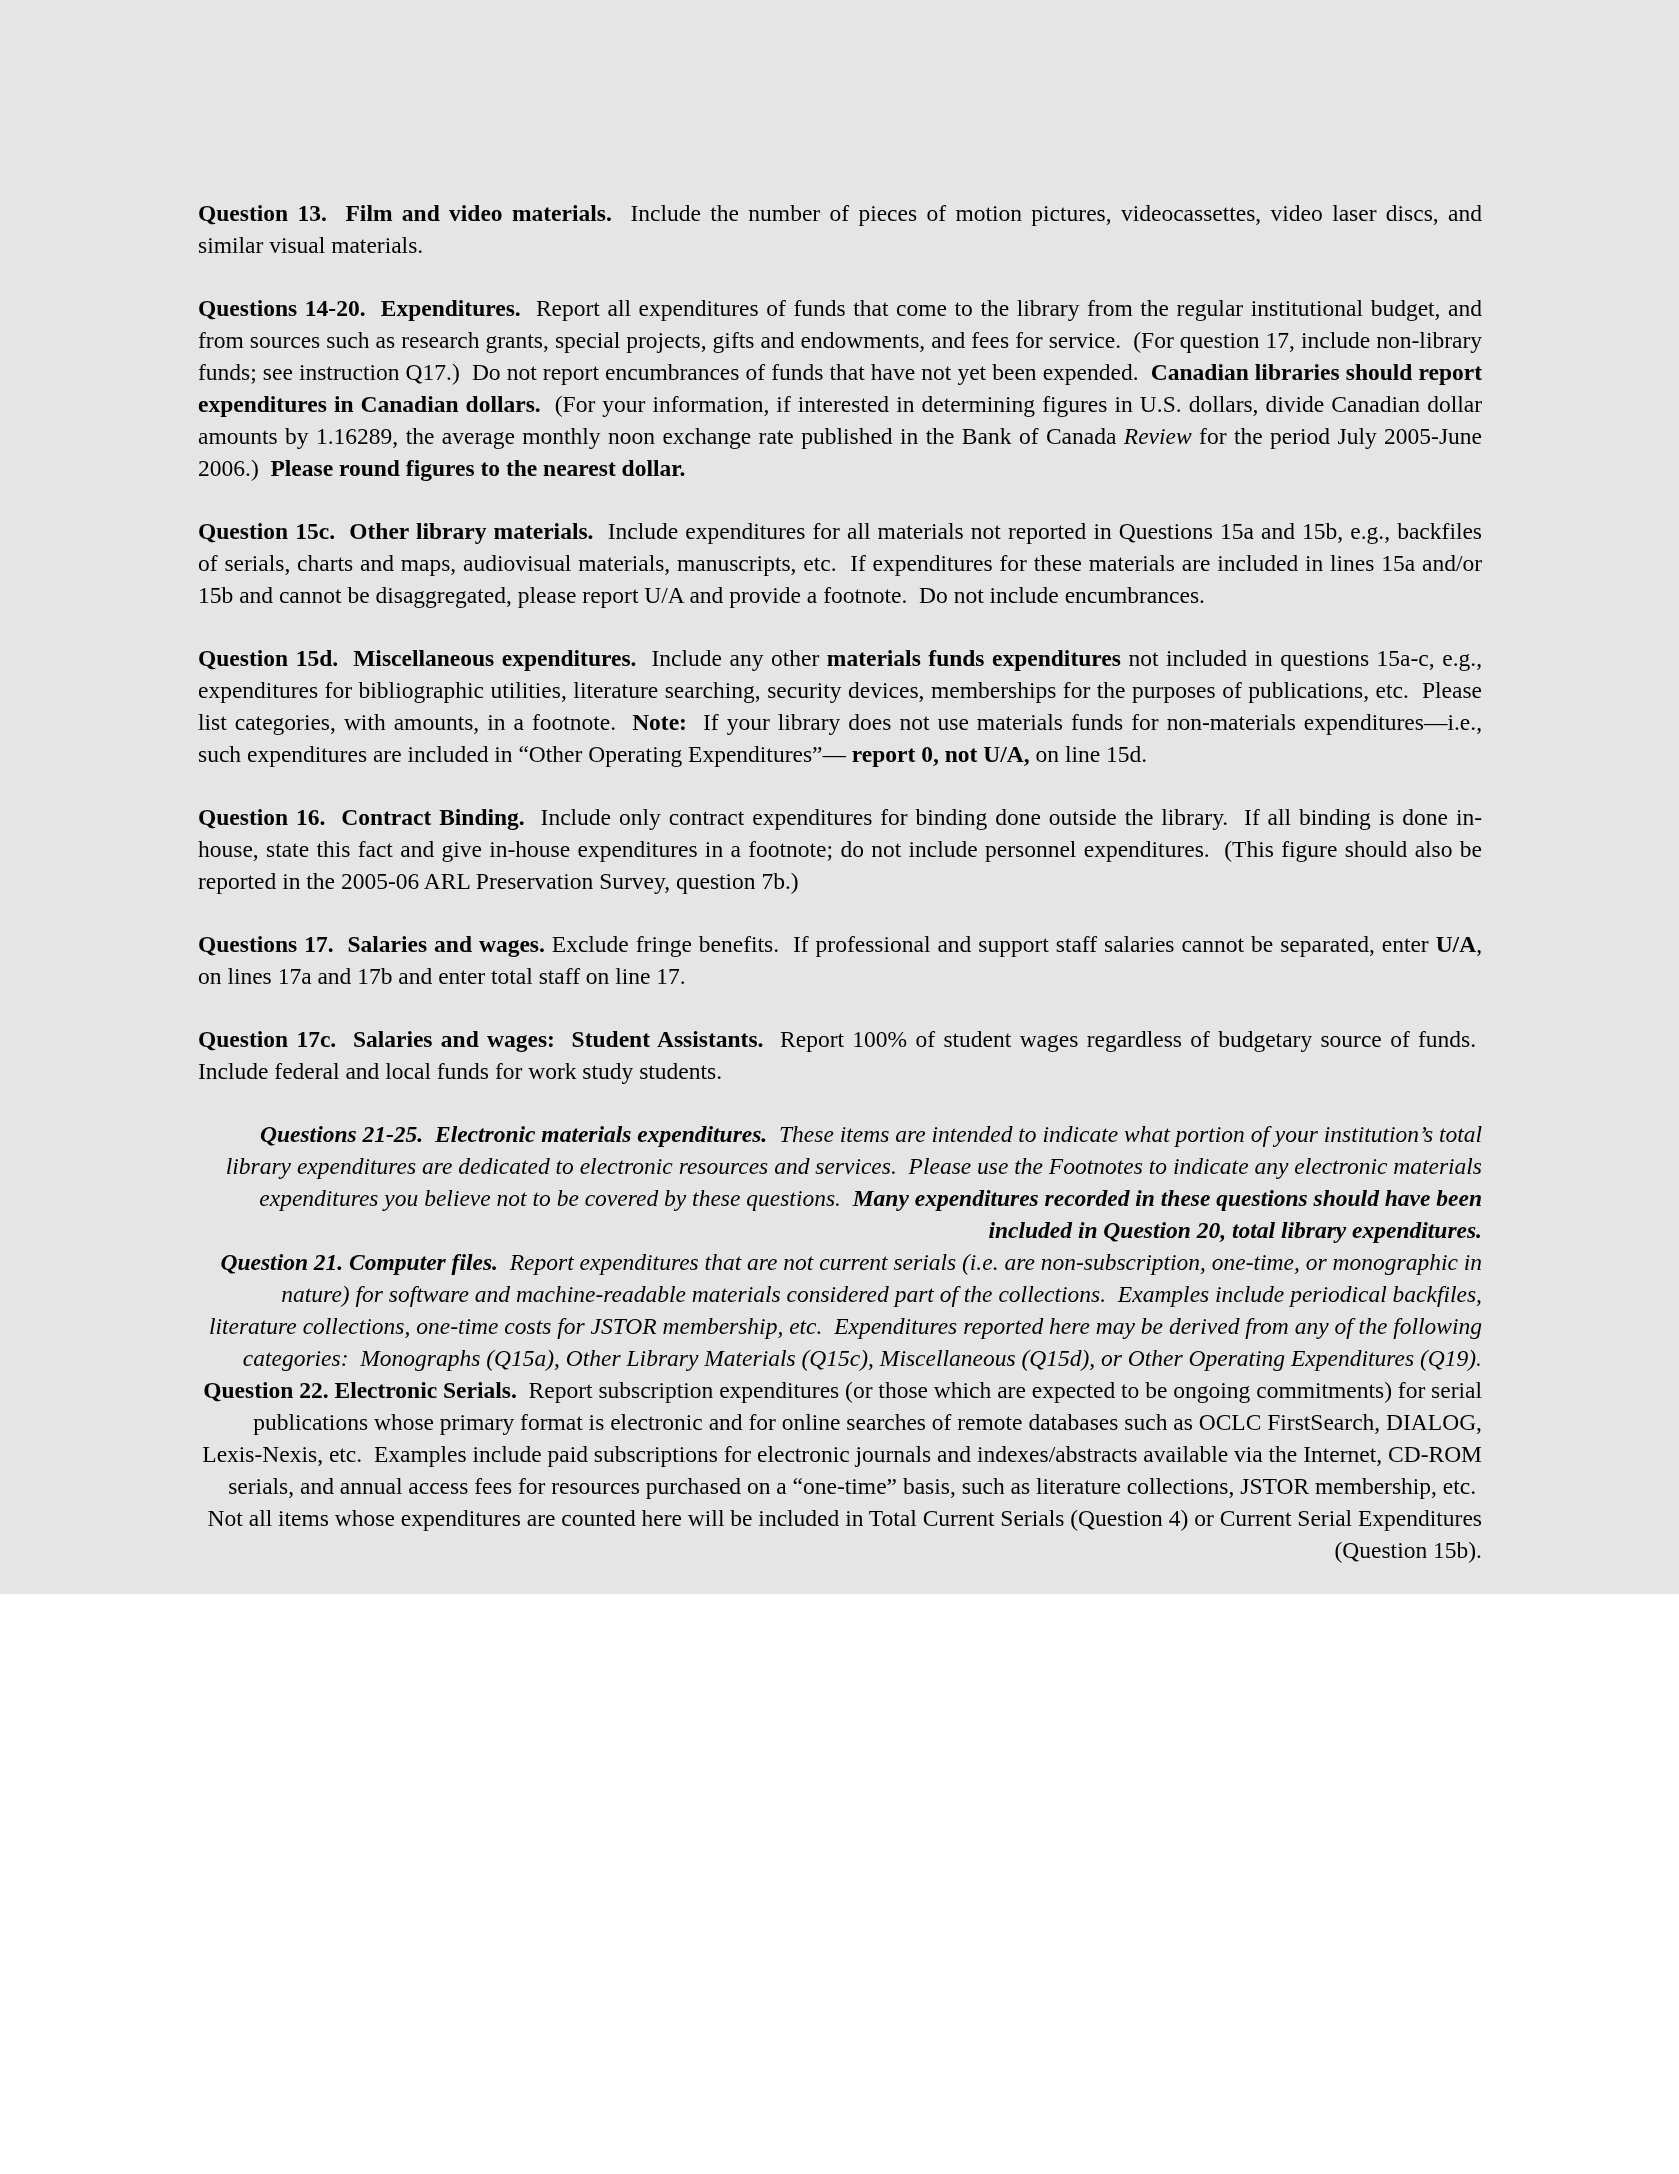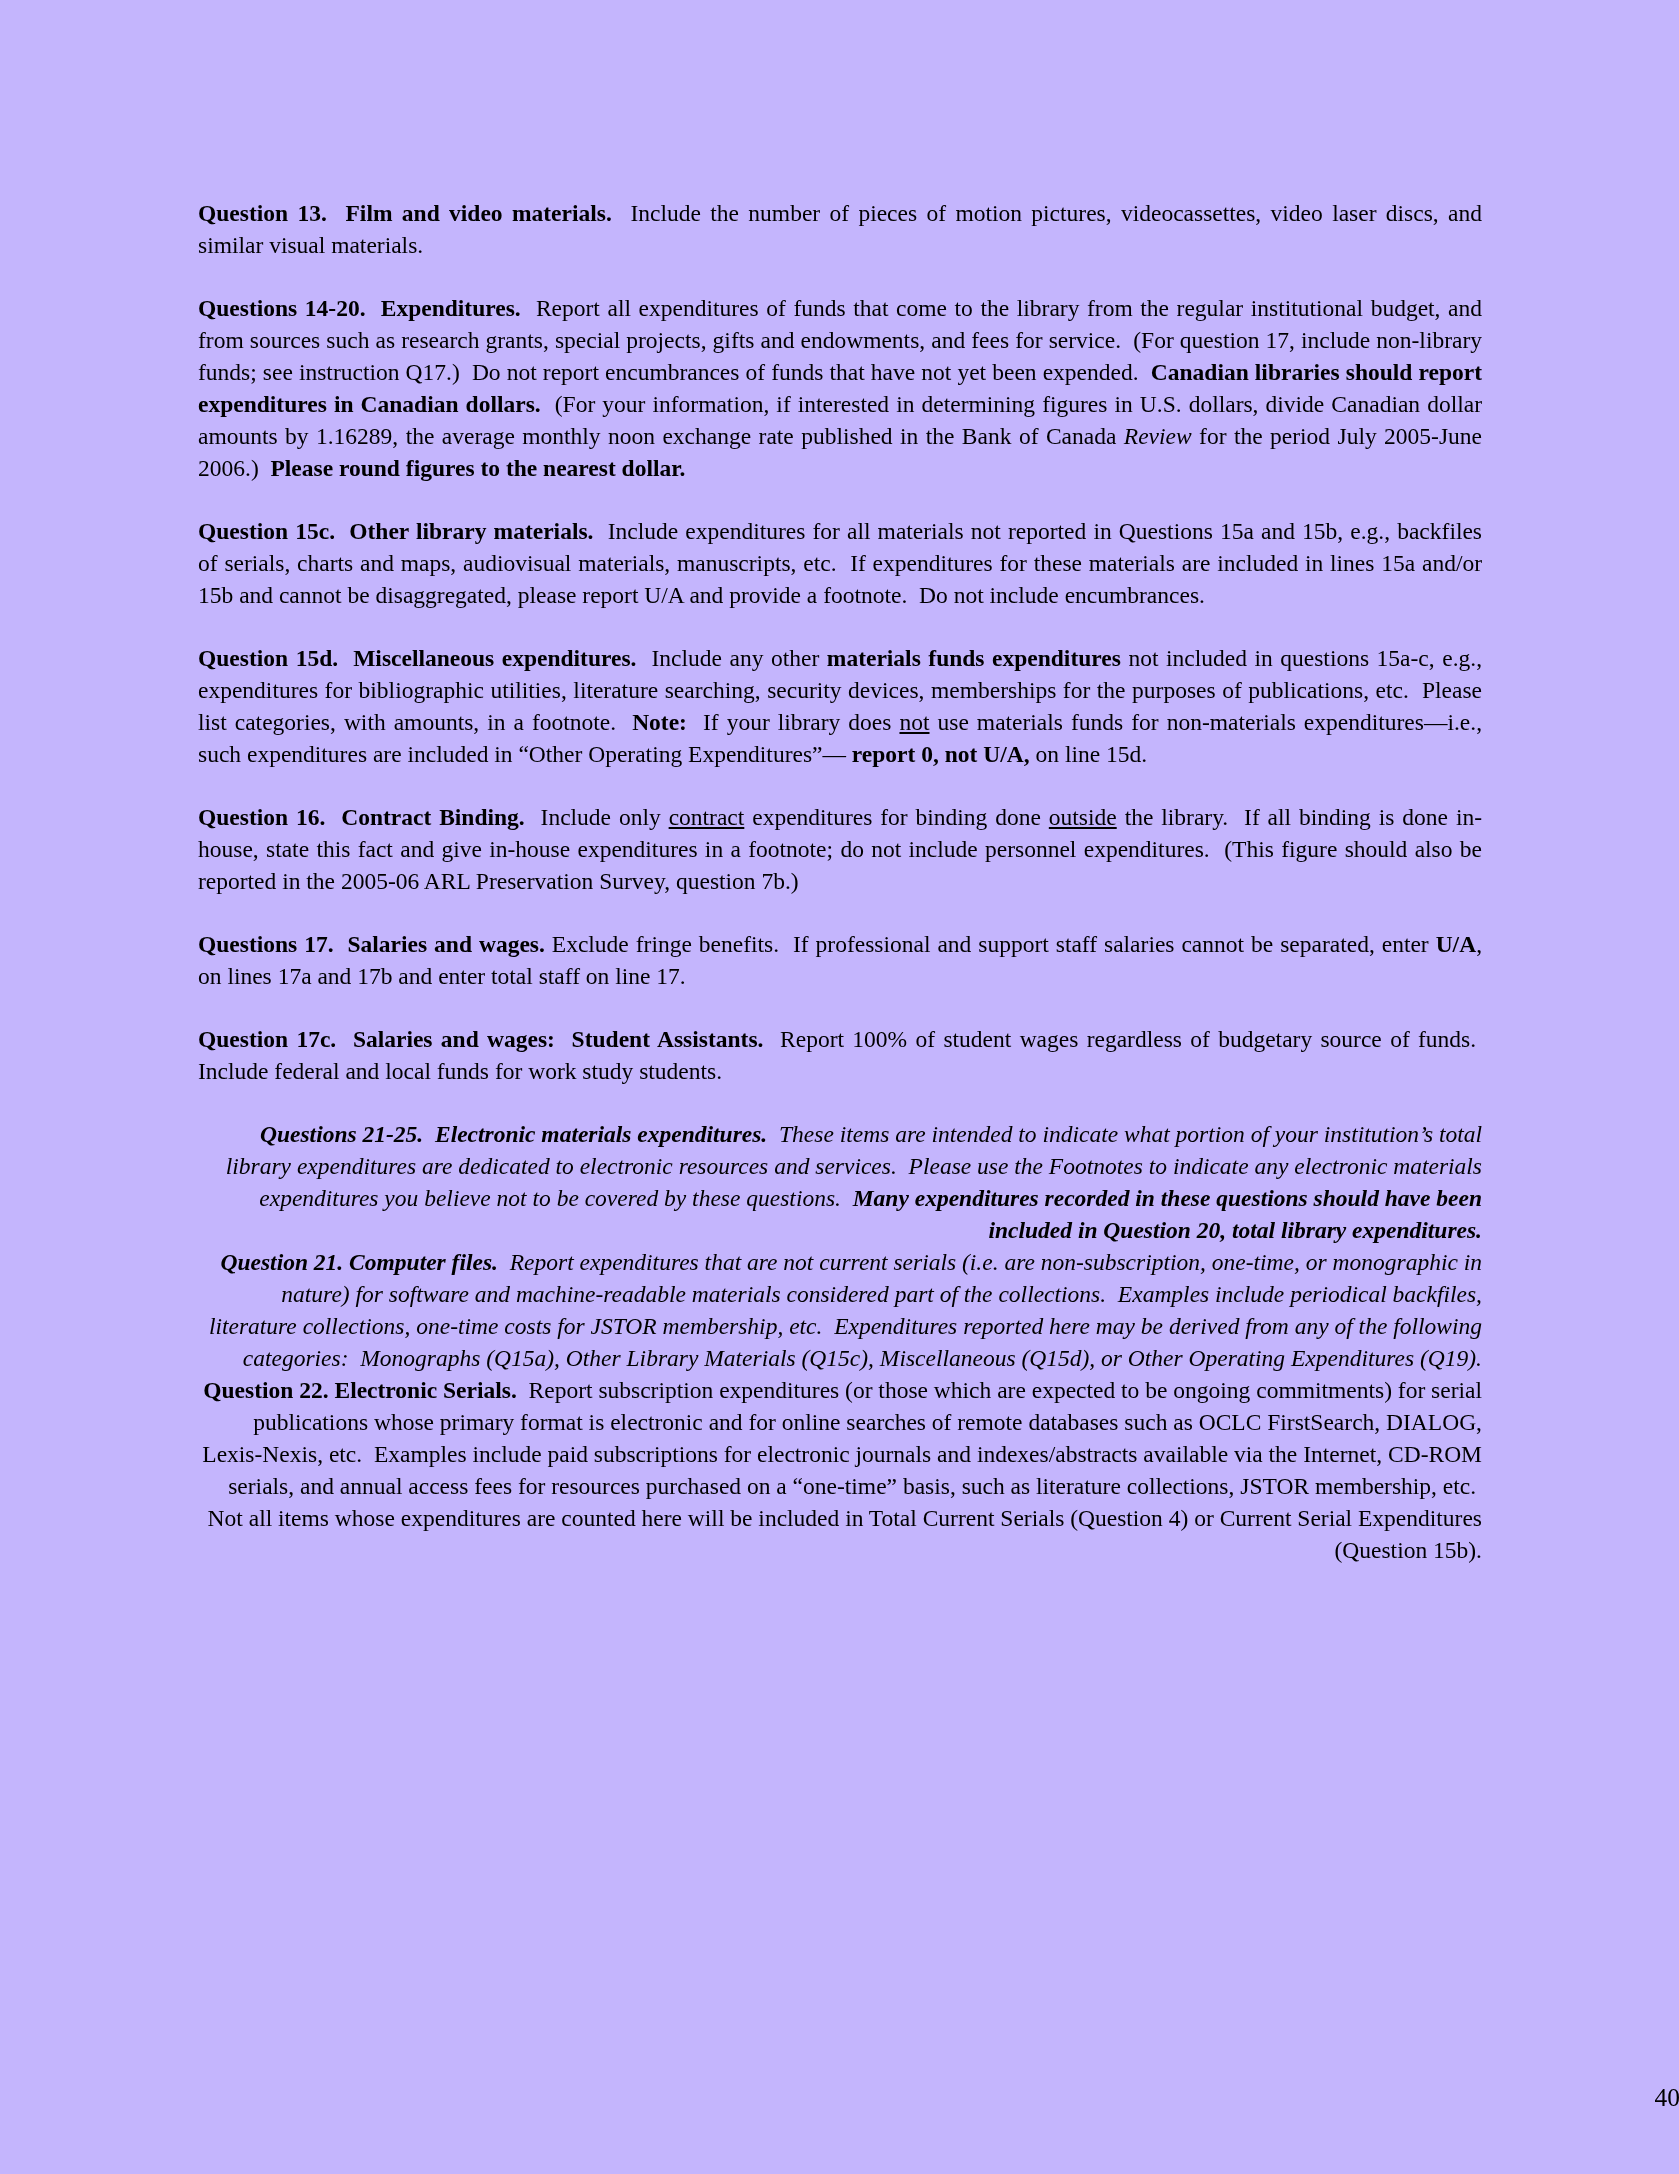--- a/index.html
+++ b/index.html
@@ -3,22 +3,22 @@
 <meta charset="utf-8">
 <style>
   html, body {
     margin: 0;
     padding: 0;
     background: #ffffff;
   }
   .page {
     position: relative;
     width: 1680px;
-    height: 2174px;
-    background: #c4b5fd;
+    height: 1594px;
+    background: #e5e5e5;
     color: #000000;
     font-family: "Liberation Serif", "DejaVu Serif", serif;
     overflow: hidden;
   }
   .content {
     position: absolute;
     left: 198px;
     top: 197px;
     width: 1284px;
   }
@@ -27,21 +27,21 @@
     font-size: 23.5px;
     line-height: 32px;
     text-align: justify;
     color: #000000;
   }
   .para.left { text-align: right; }
   .para.spaced { margin-bottom: 31px; }
   .para.italic { font-style: italic; }
   .b { font-weight: 700; }
   .i { font-style: italic; margin-top: 41px; }
-  .u { text-decoration: underline; }
+  .u { }
   .page-number {
     position: absolute;
     left: 0;
     top: 2083px;
     width: 100%;
     text-align: right;
     font-size: 25.4px;
     color: #000000;
   }
 </style>

